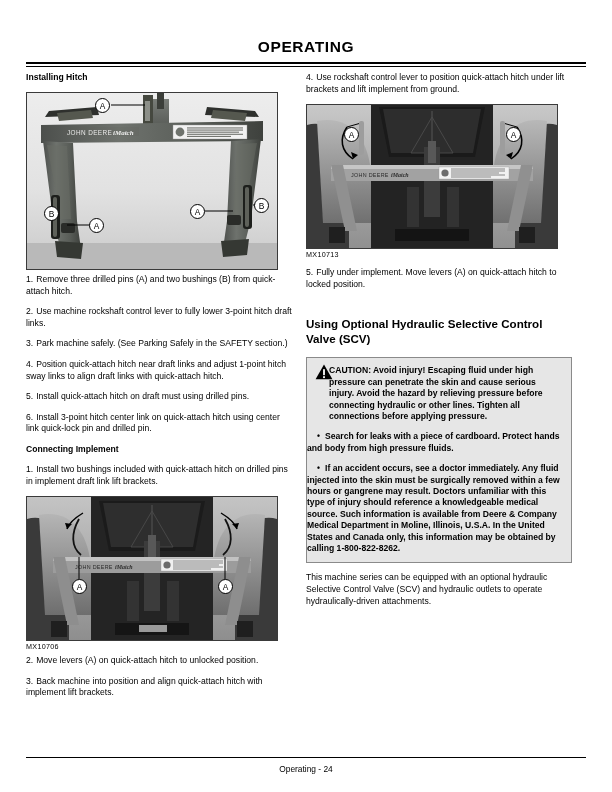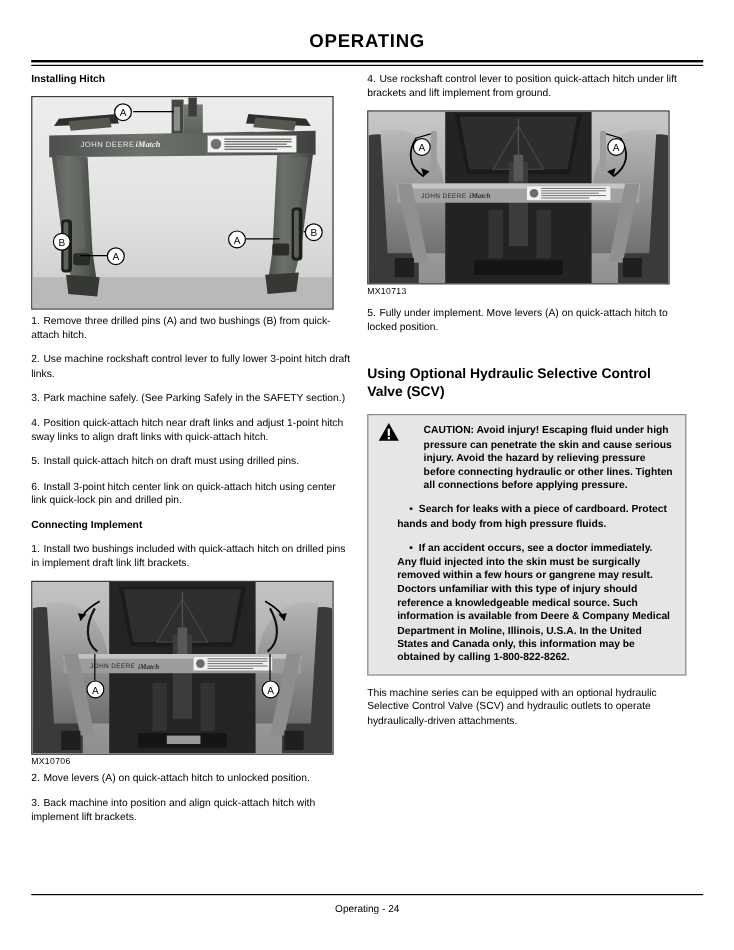--- a/index.html
+++ b/index.html
@@ -11,21 +11,21 @@
     width: 612px;
     height: 792px;
     font-family: "Liberation Sans", sans-serif;
     color: #000000;
     position: relative;
     overflow: hidden;
   }
 
   .page {
     position: absolute;
-    left: 0; top: 0;
+    left: 0; top: 12px;
     width: 612px;
     height: 580px;
   }
 
   
   .page-header {
     position: absolute;
     left: 26px;
     top: 26px;
     width: 560px;
@@ -116,21 +116,21 @@
     line-height: 15px;
     text-align: center;
     box-sizing: border-box;
     z-index: 6;
   }
 
   
   .caution-box {
     border: 1px solid #8a8a8a;
     background: #e6e6e6;
-    padding: 7px 9px 8px 24px;
+    padding: 7px 9px 8px 0;
     box-sizing: border-box;
     width: 266px;
     margin: 0 0 9px 0;
     position: relative;
   }
   .caution-first {
     font-size: 8.6px;
     font-weight: bold;
     line-height: 11.4px;
     margin: 0;

